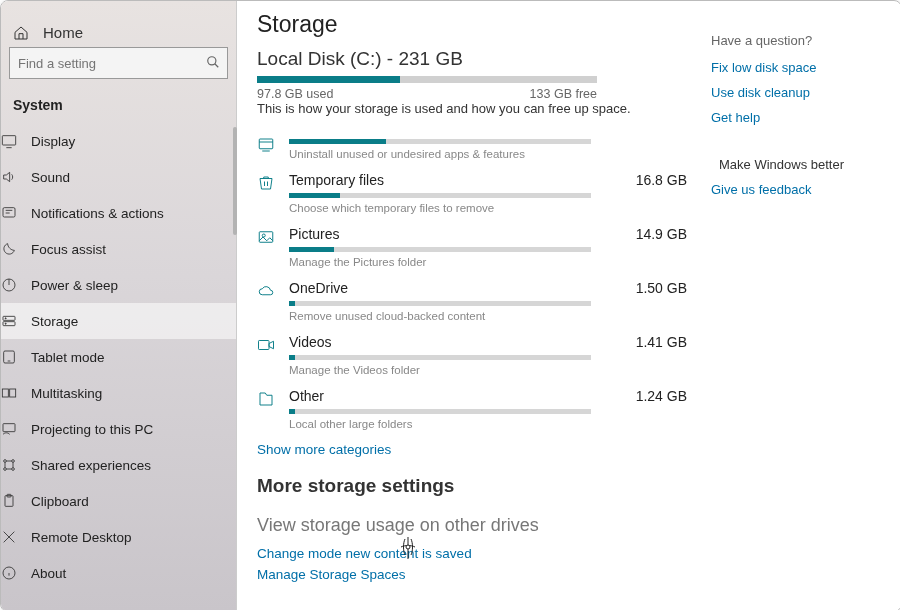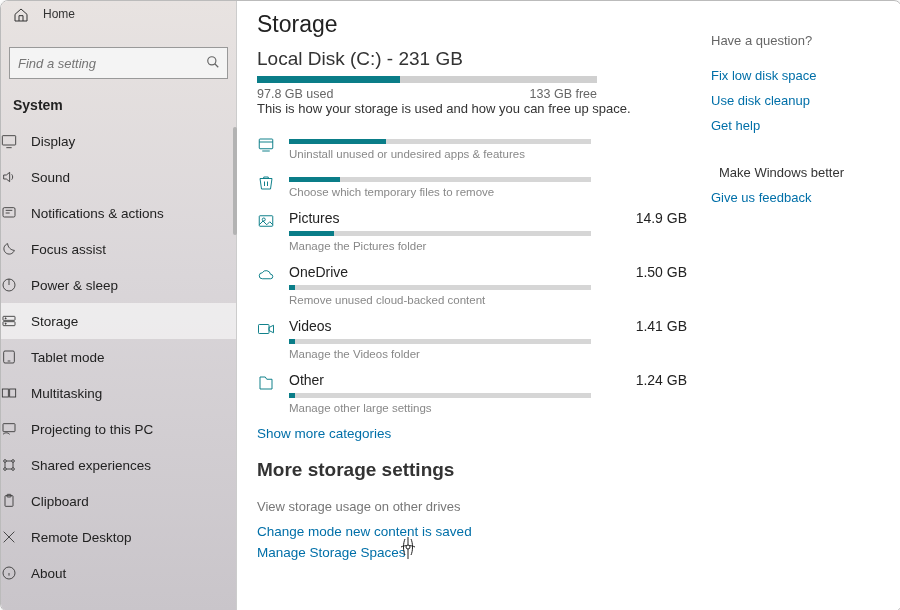--- a/index.html
+++ b/index.html
@@ -1,21 +1,21 @@
 <!DOCTYPE html>
 <html><head>
 <meta charset="utf-8">
 <style>
 html,body{margin:0;padding:0;font-family:"Segoe UI",Arial,sans-serif;font-size:14px;color:#222;background:#fff}
 .window{width:900px;height:610px;border:1px solid #bbb;border-radius:8px;box-shadow:0 0 4px rgba(0,0,0,.1);display:flex;overflow:hidden;position:relative}
 .sidebar{width:236px;min-width:236px;background:linear-gradient(180deg,#e8e3e1 0%,#dad6d9 45%,#c9c5ca 100%);display:flex;flex-direction:column;border-right:1px solid #ccc;padding-top:6px;box-sizing:border-box}
-.home{display:flex;align-items:flex-start;height:34px;padding:0 12px;font-size:12px;color:#333;cursor:pointer}
+.home{display:flex;align-items:flex-end;height:34px;padding:0 12px;font-size:15px;color:#333;cursor:pointer}
 .home svg{width:16px;height:16px;margin-right:14px;stroke:#333;fill:none;stroke-width:1.5}
 .search{margin:6px 8px 10px;position:relative}
-.search input{width:100%;box-sizing:border-box;height:32px;border:1px solid #999;background:#f4f4f4;padding:0 30px 0 8px;font-size:13px;font-style:italic;color:#666}
+.search input{width:100%;box-sizing:border-box;height:32px;border:1px solid #999;background:#f4f4f4;padding:0 30px 0 8px;font-size:13px;color:#666}
 .search .sicon{position:absolute;right:8px;top:8px}
 .section-label{padding:8px 12px 10px;font-weight:600;font-size:14px;color:#222}
 .nav{flex:1;overflow-y:auto;scrollbar-width:thin}
 .nav-item{display:flex;align-items:center;height:36px;padding:0 0;cursor:pointer;font-size:13.5px;color:#222}
 .nav-item svg,.nav-item .ic{width:16px;height:16px;margin-right:14px;stroke:#333;fill:none;stroke-width:1.3;flex-shrink:0}
 .nav-item.active{background:rgba(255,255,255,.55)}
 .main{flex:1;display:flex;overflow-y:auto;padding:10px 20px 20px 20px;min-width:0}
 .content{flex:1;min-width:0;max-width:480px}
 .aside{width:170px;padding-left:24px;padding-top:22px}
 h1{font-weight:400;font-size:23px;margin:0 0 10px 0}
@@ -26,22 +26,22 @@
 .desc{font-size:13px;color:#333;margin-bottom:12px}
 .cat{display:flex;align-items:flex-start;padding:6px 0;cursor:pointer}
 .cat .icon{width:18px;height:18px;margin-right:14px;margin-top:2px;stroke:#0a7d88;fill:none;stroke-width:1.3;flex-shrink:0}
 .cat-body{flex:1;min-width:0}
 .cat-head{display:flex;justify-content:space-between;font-size:14px;color:#222}
 .cat-body .mini{width:302px;height:5px;background:#d6d6d6;margin:5px 0 4px 0}
 .cat-body .mini .mf{height:100%;background:#0a7d88}
 .cat-hint{font-size:11.5px;color:#888}
 .link{color:#006fa8;font-size:13.5px;cursor:pointer;display:block;margin:6px 0}
 .more-title{font-weight:700;font-size:19px;margin:18px 0 10px 0;color:#333}
-.muted-link{color:#777;font-size:13px;margin:18px 0 10px 0;cursor:pointer;display:block}
-.aside .q{color:#666;font-size:13px;margin-bottom:20px}
+.muted-link{color:#777;font-size:18px;margin:18px 0 10px 0;cursor:pointer;display:block}
+.aside .q{color:#666;font-size:13px;margin-bottom:12px}
 .aside .alink{color:#006fa8;font-size:13px;cursor:pointer;display:block;margin:6px 0 10px 0}
 .aside .sub{color:#333;font-size:13px;margin:32px 0 10px 8px}
 .scrollthumb{position:absolute;left:232px;top:126px;width:4px;height:108px;background:#b3b3b3;border-radius:2px}
 .cursor{position:absolute;left:398px;top:536px;pointer-events:none}
 </style>
 </head>
 <body>
 
 <div class="window">
 
@@ -187,20 +187,24 @@
               </div>
               <div class="cat-hint">Uninstall unused or undesired apps &amp; features</div>
             </div>
           </div>
           <div class="cat">
             <svg class="icon" viewBox="0 0 24 24">
               <path d="M4 6h16l-2 14H6z"></path>
               <path d="M9 6V4h6v2M10 10v6M14 10v6"></path>
             </svg>
             <div class="cat-body">
+              <div class="cat-head">
+                <span>Temporary files</span>
+                <span>16.8 GB</span>
+              </div>
               <div class="mini">
                 <div class="mf" style="width:17%"></div>
               </div>
               <div class="cat-hint">Choose which temporary files to remove</div>
             </div>
           </div>
           <div class="cat">
             <svg class="icon" viewBox="0 0 24 24">
               <rect x="3" y="5" width="18" height="14" rx="1"></rect>
               <circle cx="9" cy="10" r="2"></circle>
@@ -253,21 +257,21 @@
               <path d="M4 4h7l2 3h7v13H4z"></path>
             </svg>
             <div class="cat-body">
               <div class="cat-head">
                 <span>Other</span>
                 <span>1.24 GB</span>
               </div>
               <div class="mini">
                 <div class="mf" style="width:2%"></div>
               </div>
-              <div class="cat-hint">Manage other large settings</div>
+              <div class="cat-hint">Local other large folders</div>
             </div>
           </div>
         </div>
 
       <span class="link">Show more categories</span>
 
       <h2 class="more-title">More storage settings</h2>
       <span class="muted-link">View storage usage on other drives</span>
       <span class="link">Change mode new content is saved</span>
       <span class="link">Manage Storage Spaces</span>

